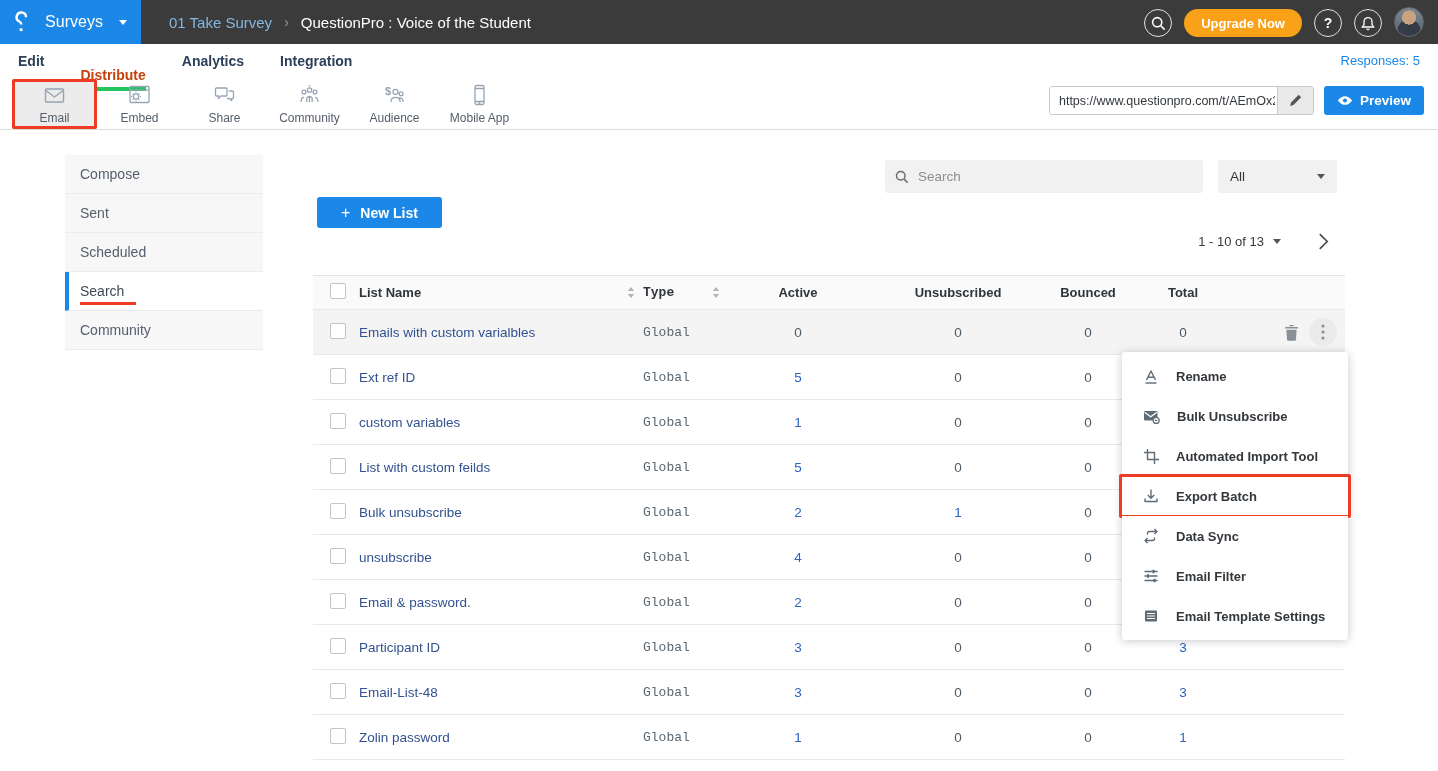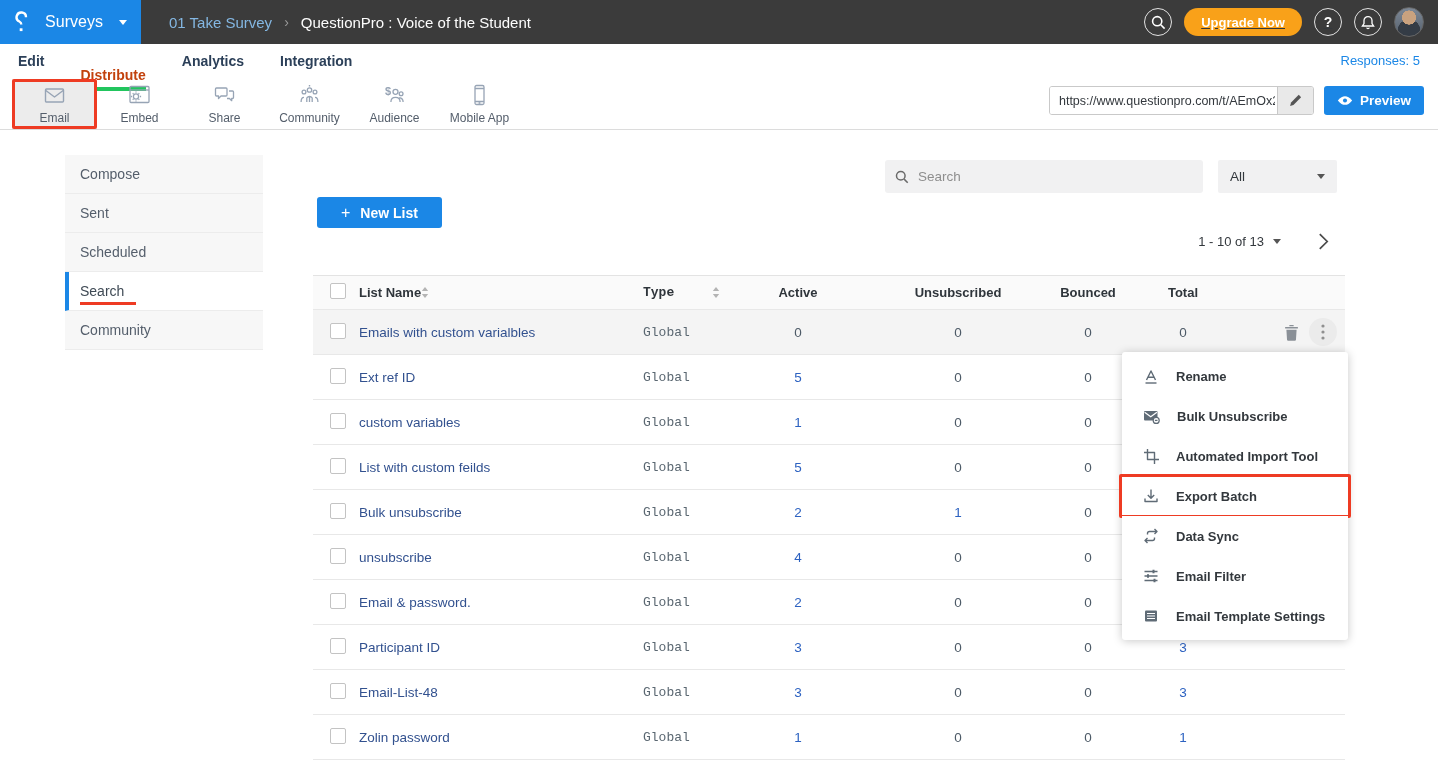--- a/index.html
+++ b/index.html
@@ -15,21 +15,21 @@
   .brand {
     width:141px; height:44px; background:#1b87e6; display:flex; align-items:center;
     justify-content:center; gap:16px; cursor:pointer; flex-shrink:0;
   }
   .brand-label { color:#fff; font-size:16px; }
   .caret-down { width:0; height:0; border-left:4.5px solid transparent; border-right:4.5px solid transparent; border-top:5px solid #fff; }
   .crumbs { display:flex; align-items:center; gap:12px; margin-left:28px; font-size:15px; }
   .crumb-survey { color:#84b7e2; cursor:pointer; }
   .crumb-sep { color:#9a9a9a; font-size:14px; }
   .crumb-title { color:#fdfdfd; }
-  .top-actions { margin-left:auto; display:flex; align-items:center; gap:12px; padding-right:14px;text-decoration:underline; }
+  .top-actions { margin-left:auto; display:flex; align-items:flex-end; gap:12px; padding-right:14px; }
   .circle-btn {
     width:28px; height:28px; border-radius:50%; border:1.5px solid rgba(255,255,255,.85);
     display:flex; align-items:center; justify-content:center; cursor:pointer;
     color:#fff; font-size:14px; font-weight:bold;
   }
   .upgrade-btn {
     height:28px; border:none; border-radius:14px; background:#f9a119; color:#fff;
     font-family:inherit; font-size:13px; font-weight:bold; padding:0 17px; cursor:pointer;
   }
   .avatar {
@@ -131,21 +131,21 @@
   .thead {
     height:35px; background:#fafafa; border-top:1px solid #e3e3e3; font-size:13px; font-weight:bold; color:#2f353b;
   }
   .tbody-row { height:45px; font-size:13.5px; }
   .tbody-row.highlight { background:#f4f4f4; }
   .cell-cb { padding-left:17px; }
   .cb {
     width:16px; height:16px; border:1px solid #c3c3c3; border-radius:2px; background:#fff;
     display:inline-block; cursor:pointer;
   }
-  .cell-name { display:flex; align-items:center; padding-right:8px; }
+  .cell-name { display:flex; align-items:center; justify-content:space-between; padding-right:8px; }
   .name-link { color:#32518f; cursor:pointer; }
   .cell-type { display:flex; align-items:center; justify-content:space-between; padding-right:8px; color:#5a6771; font-size:13px;font-family:Liberation Mono, monospace; }
   .cell-num { text-align:center; }
   .num { color:#2d62c1; cursor:pointer; }
   .num.zero { color:#4d5a67; cursor:default; }
   .cell-actions { display:flex; align-items:center; justify-content:flex-end; gap:10px; padding-right:8px; }
   .trash-btn { cursor:pointer; display:flex; }
   .kebab-btn {
     width:28px; height:28px; border-radius:50%; background:#ebebeb; cursor:pointer;
     display:flex; align-items:center; justify-content:center;

